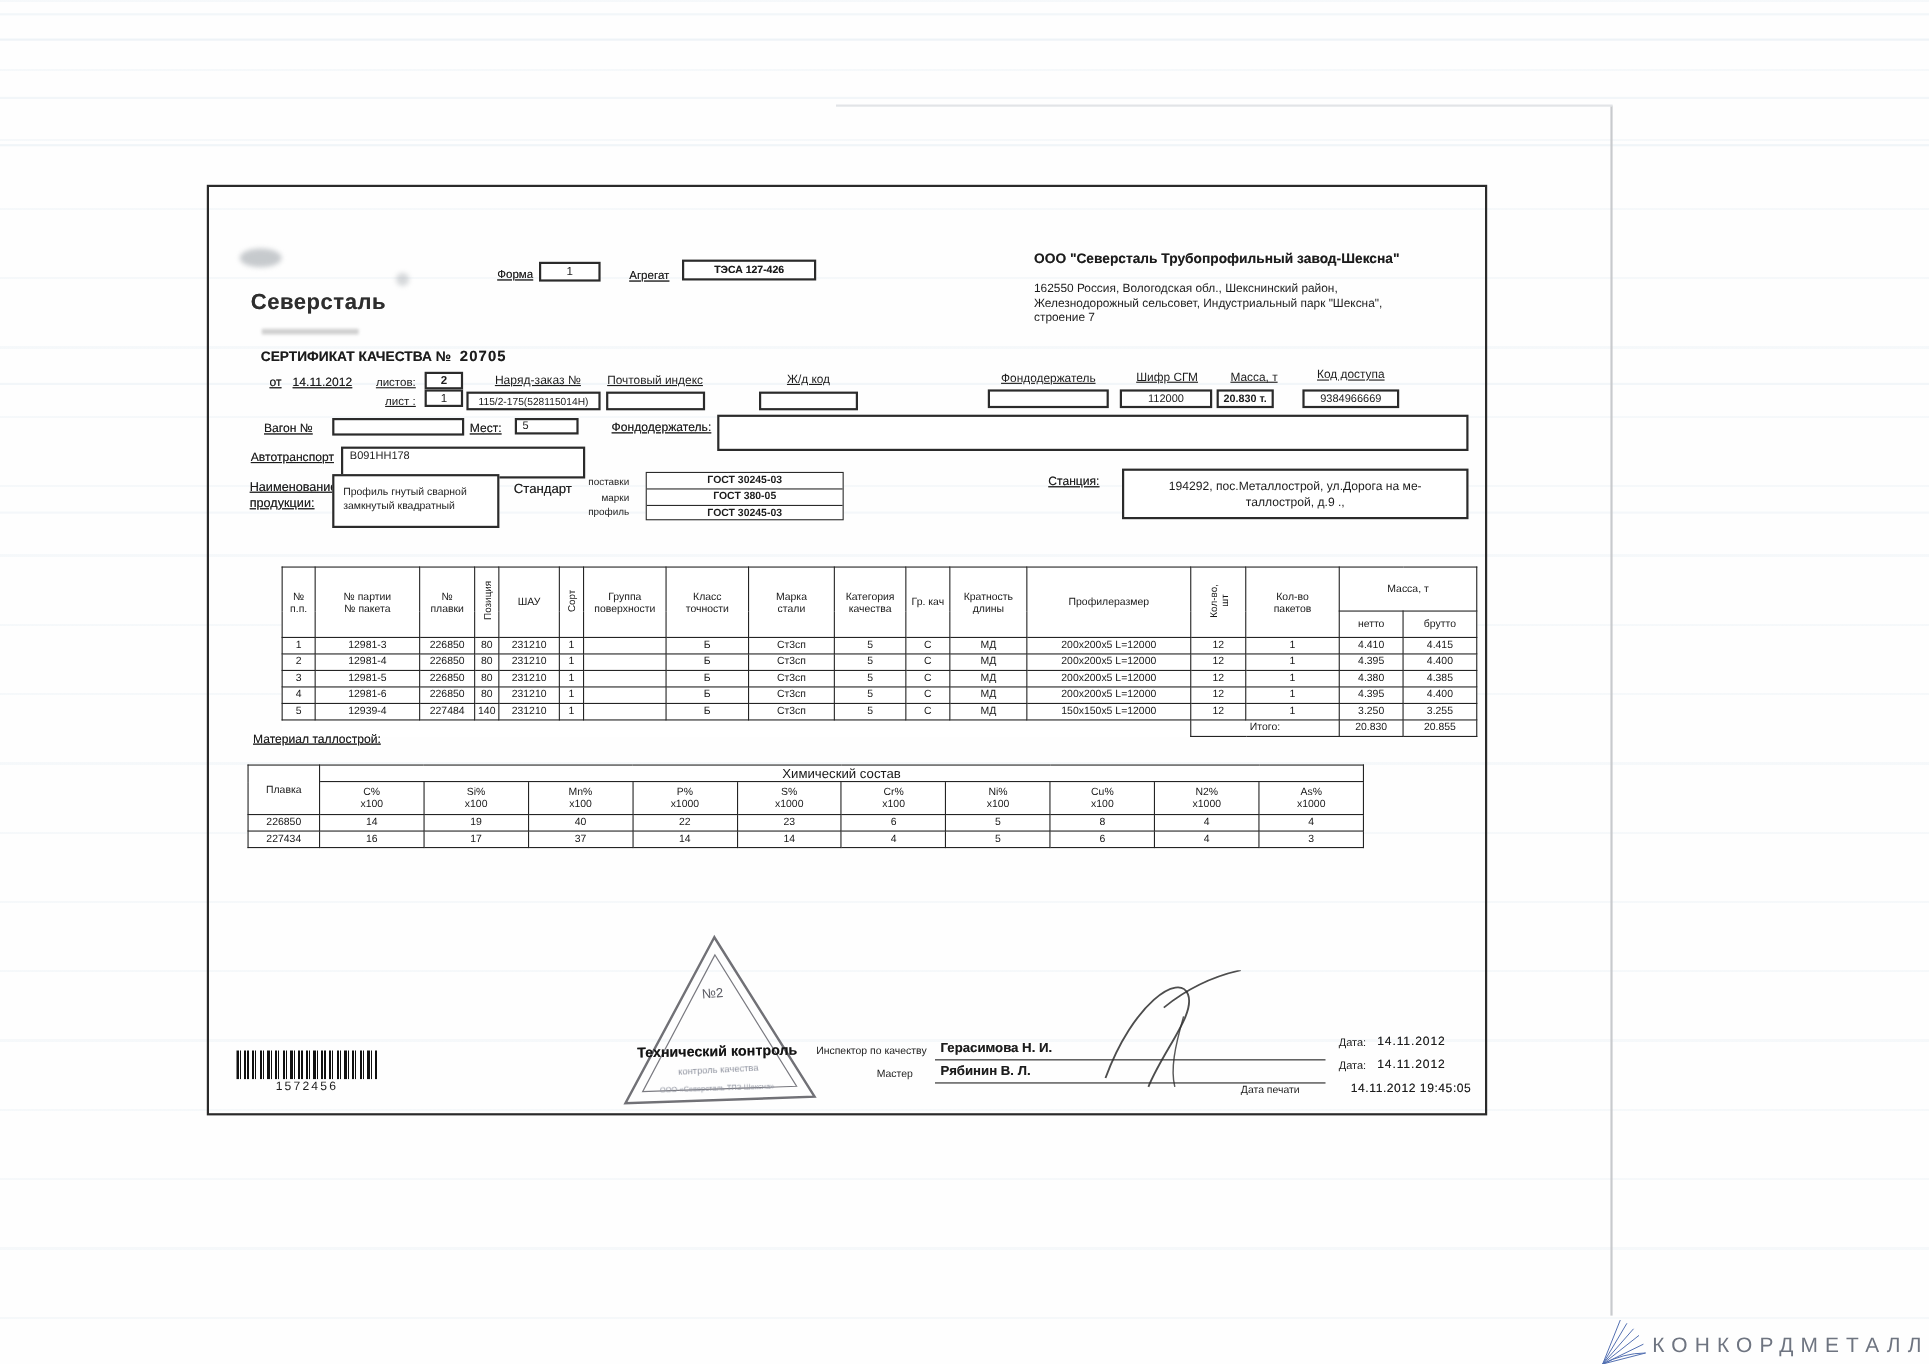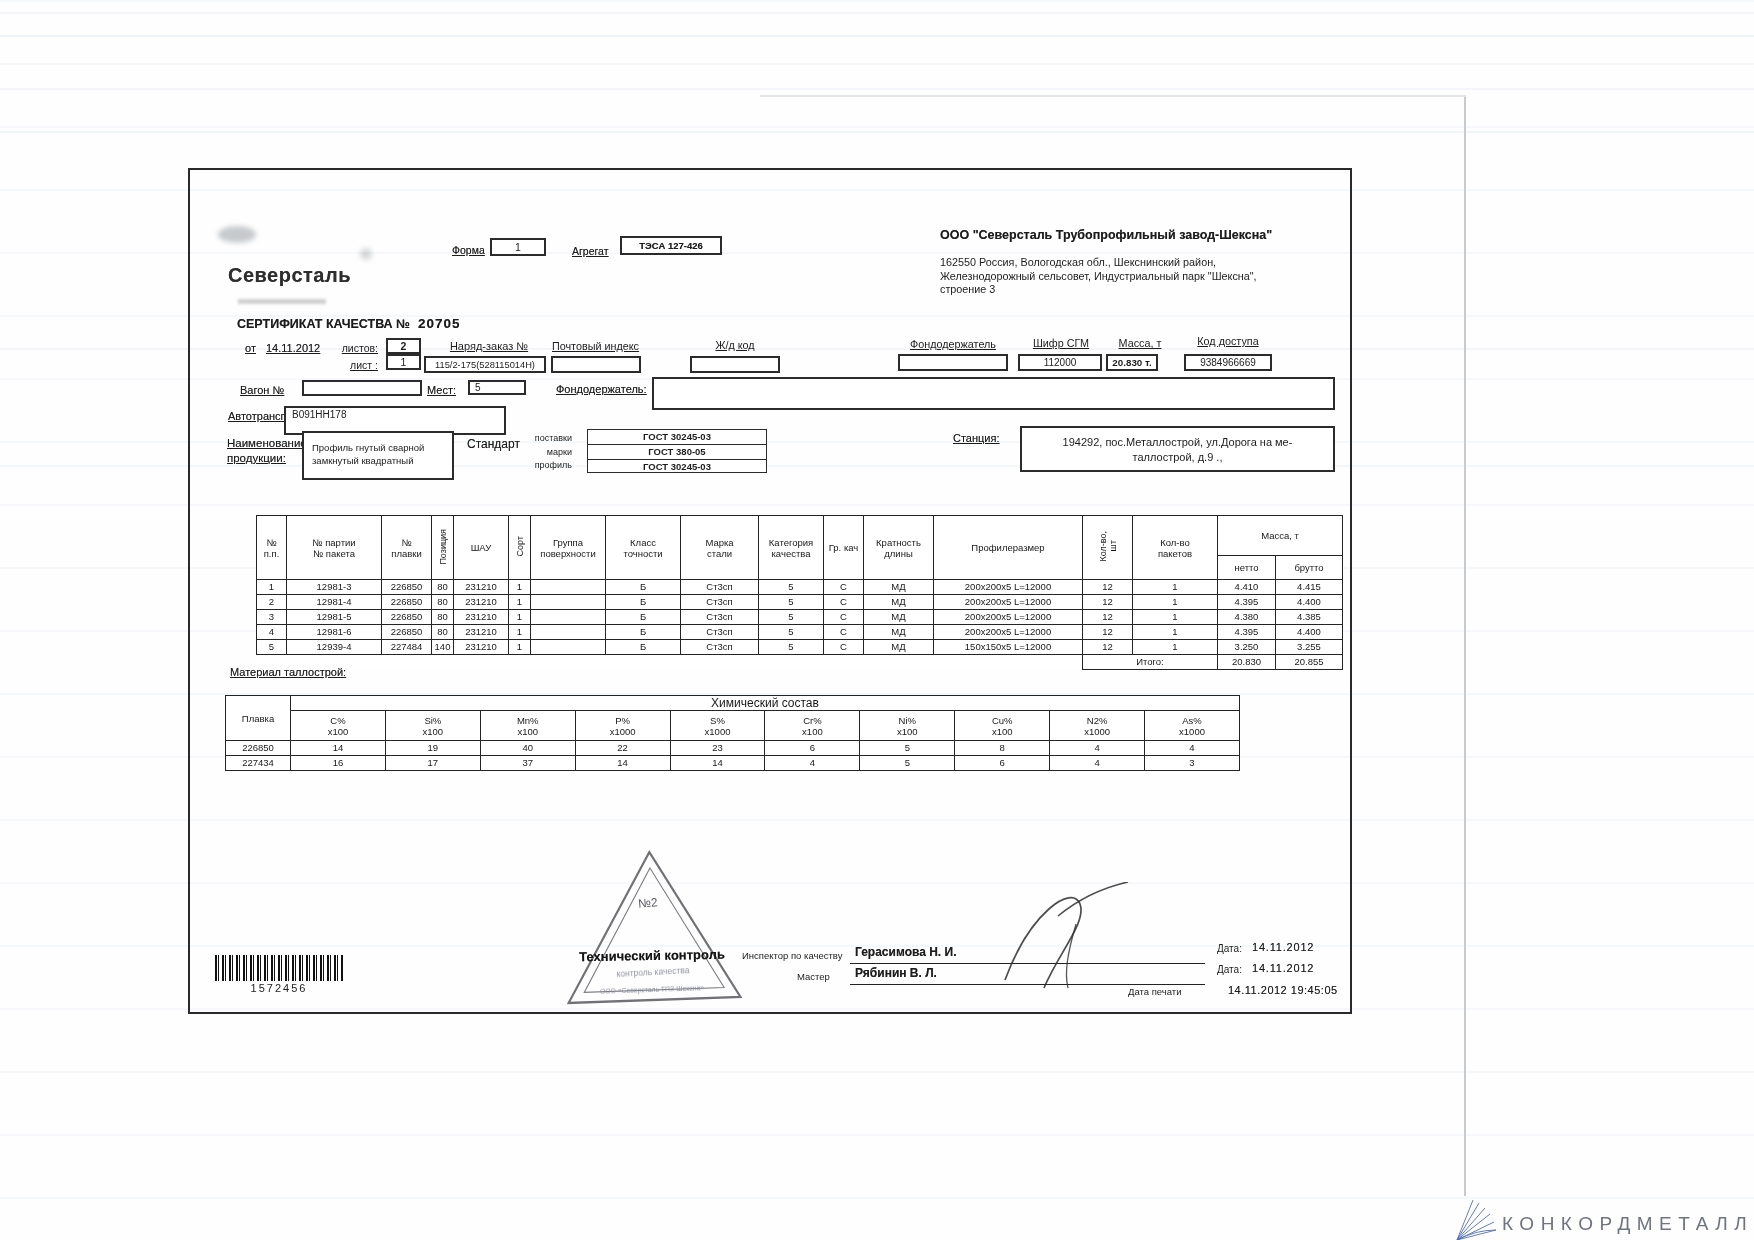--- a/index.html
+++ b/index.html
@@ -51,27 +51,27 @@
 
   <div class="smudge" style="left:218px;top:226px;width:38px;height:17px"></div>
   <div class="smudge" style="left:360px;top:248px;width:12px;height:12px;opacity:.4"></div>
   <div class="abs doc" style="left:228px;top:264px;font-size:20px;font-weight:600;letter-spacing:.5px;color:#2e2e2e">Северсталь</div>
   <div class="abs" style="left:238px;top:299px;width:88px;height:5px;background:#cfcfcf;filter:blur(1.5px)"></div>
 
   <div class="abs lbl doc" style="left:452px;top:244px;font-size:10.5px">Форма</div>
   <div class="abs box ctr" style="left:490px;top:238px;width:56px;height:18px;font-size:10.5px;line-height:15px">1</div>
 
   <div class="abs lbl doc" style="left:572px;top:245px;font-size:10.5px">Агрегат</div>
-  <div class="abs box ctr doc" style="left:620px;top:236px;width:102px;height:19px;font-size:9.5px;font-weight:bold;line-height:16px">ТЭСА 127-426</div>
+  <div class="abs box ctr doc" style="left:620px;top:236px;width:122px;height:19px;font-size:9.5px;font-weight:bold;line-height:16px">ТЭСА 127-426</div>
 
   <div class="abs doc" style="left:940px;top:228px;width:400px;font-size:12.5px;font-weight:bold">ООО "Северсталь Трубопрофильный завод-Шексна"</div>
   <div class="abs" style="left:940px;top:256px;width:400px;font-size:10.8px;line-height:13.5px">
     <div>162550 Россия, Вологодская обл., Шекснинский район,</div>
     <div>Железнодорожный сельсовет, Индустриальный парк "Шексна",</div>
-    <div>строение 3</div>
+    <div>строение 7</div>
   </div>
 
   <span class="abs doc" style="left:237px;top:317px;font-size:12.5px;font-weight:bold">СЕРТИФИКАТ КАЧЕСТВА №</span>
   <span class="abs doc" style="left:418px;top:316px;font-size:13.5px;font-weight:bold;letter-spacing:1px">20705</span>
 
   <span class="abs lbl doc" style="left:245px;top:342px">от</span>
   <span class="abs lbl doc" style="left:266px;top:342px">14.11.2012</span>
 
   <div class="abs lbl" style="left:300px;top:342px;width:78px;text-align:right;font-size:10.5px">листов:</div>
   <div class="abs box ctr" style="left:386px;top:338px;width:35px;height:16px;font-size:10.5px;line-height:13px;font-weight:bold">2</div>
@@ -100,21 +100,21 @@
   <div class="abs box ctr" style="left:1184px;top:354px;width:88px;height:17px;font-size:10px;line-height:14px">9384966669</div>
 
   <span class="abs lbl doc" style="left:240px;top:384px">Вагон №</span>
   <div class="abs box" style="left:302px;top:380px;width:120px;height:16px"></div>
   <span class="abs lbl doc" style="left:427px;top:384px">Мест:</span>
   <div class="abs box" style="left:468px;top:380px;width:58px;height:15px;font-size:10px;line-height:12px;padding-left:5px">5</div>
   <span class="abs lbl doc" style="left:556px;top:383px">Фондодержатель:</span>
   <div class="abs box" style="left:652px;top:377px;width:683px;height:33px"></div>
 
   <span class="abs lbl doc" style="left:228px;top:410px">Автотранспорт</span>
-  <div class="abs box" style="left:284px;top:406px;width:222px;height:29px;font-size:10px;line-height:13px;padding-left:6px">В091НН178</div>
+  <div class="abs box" style="left:310px;top:406px;width:222px;height:29px;font-size:10px;line-height:13px;padding-left:6px">В091НН178</div>
 
   <div class="abs lbl pre doc" style="left:227px;top:436px;font-size:11.5px;line-height:15px">Наименование
 продукции:</div>
   <div class="abs box pre" style="left:302px;top:431px;width:152px;height:49px;font-size:9.5px;line-height:13px;padding:8px 0 0 8px">Профиль гнутый сварной
 замкнутый квадратный</div>
 
   <span class="abs doc" style="left:467px;top:437px;font-size:12px">Стандарт</span>
 
   <div class="abs" style="left:520px;top:432px;width:52px;text-align:right;font-size:9px;line-height:13.5px">
     <div>поставки</div>

